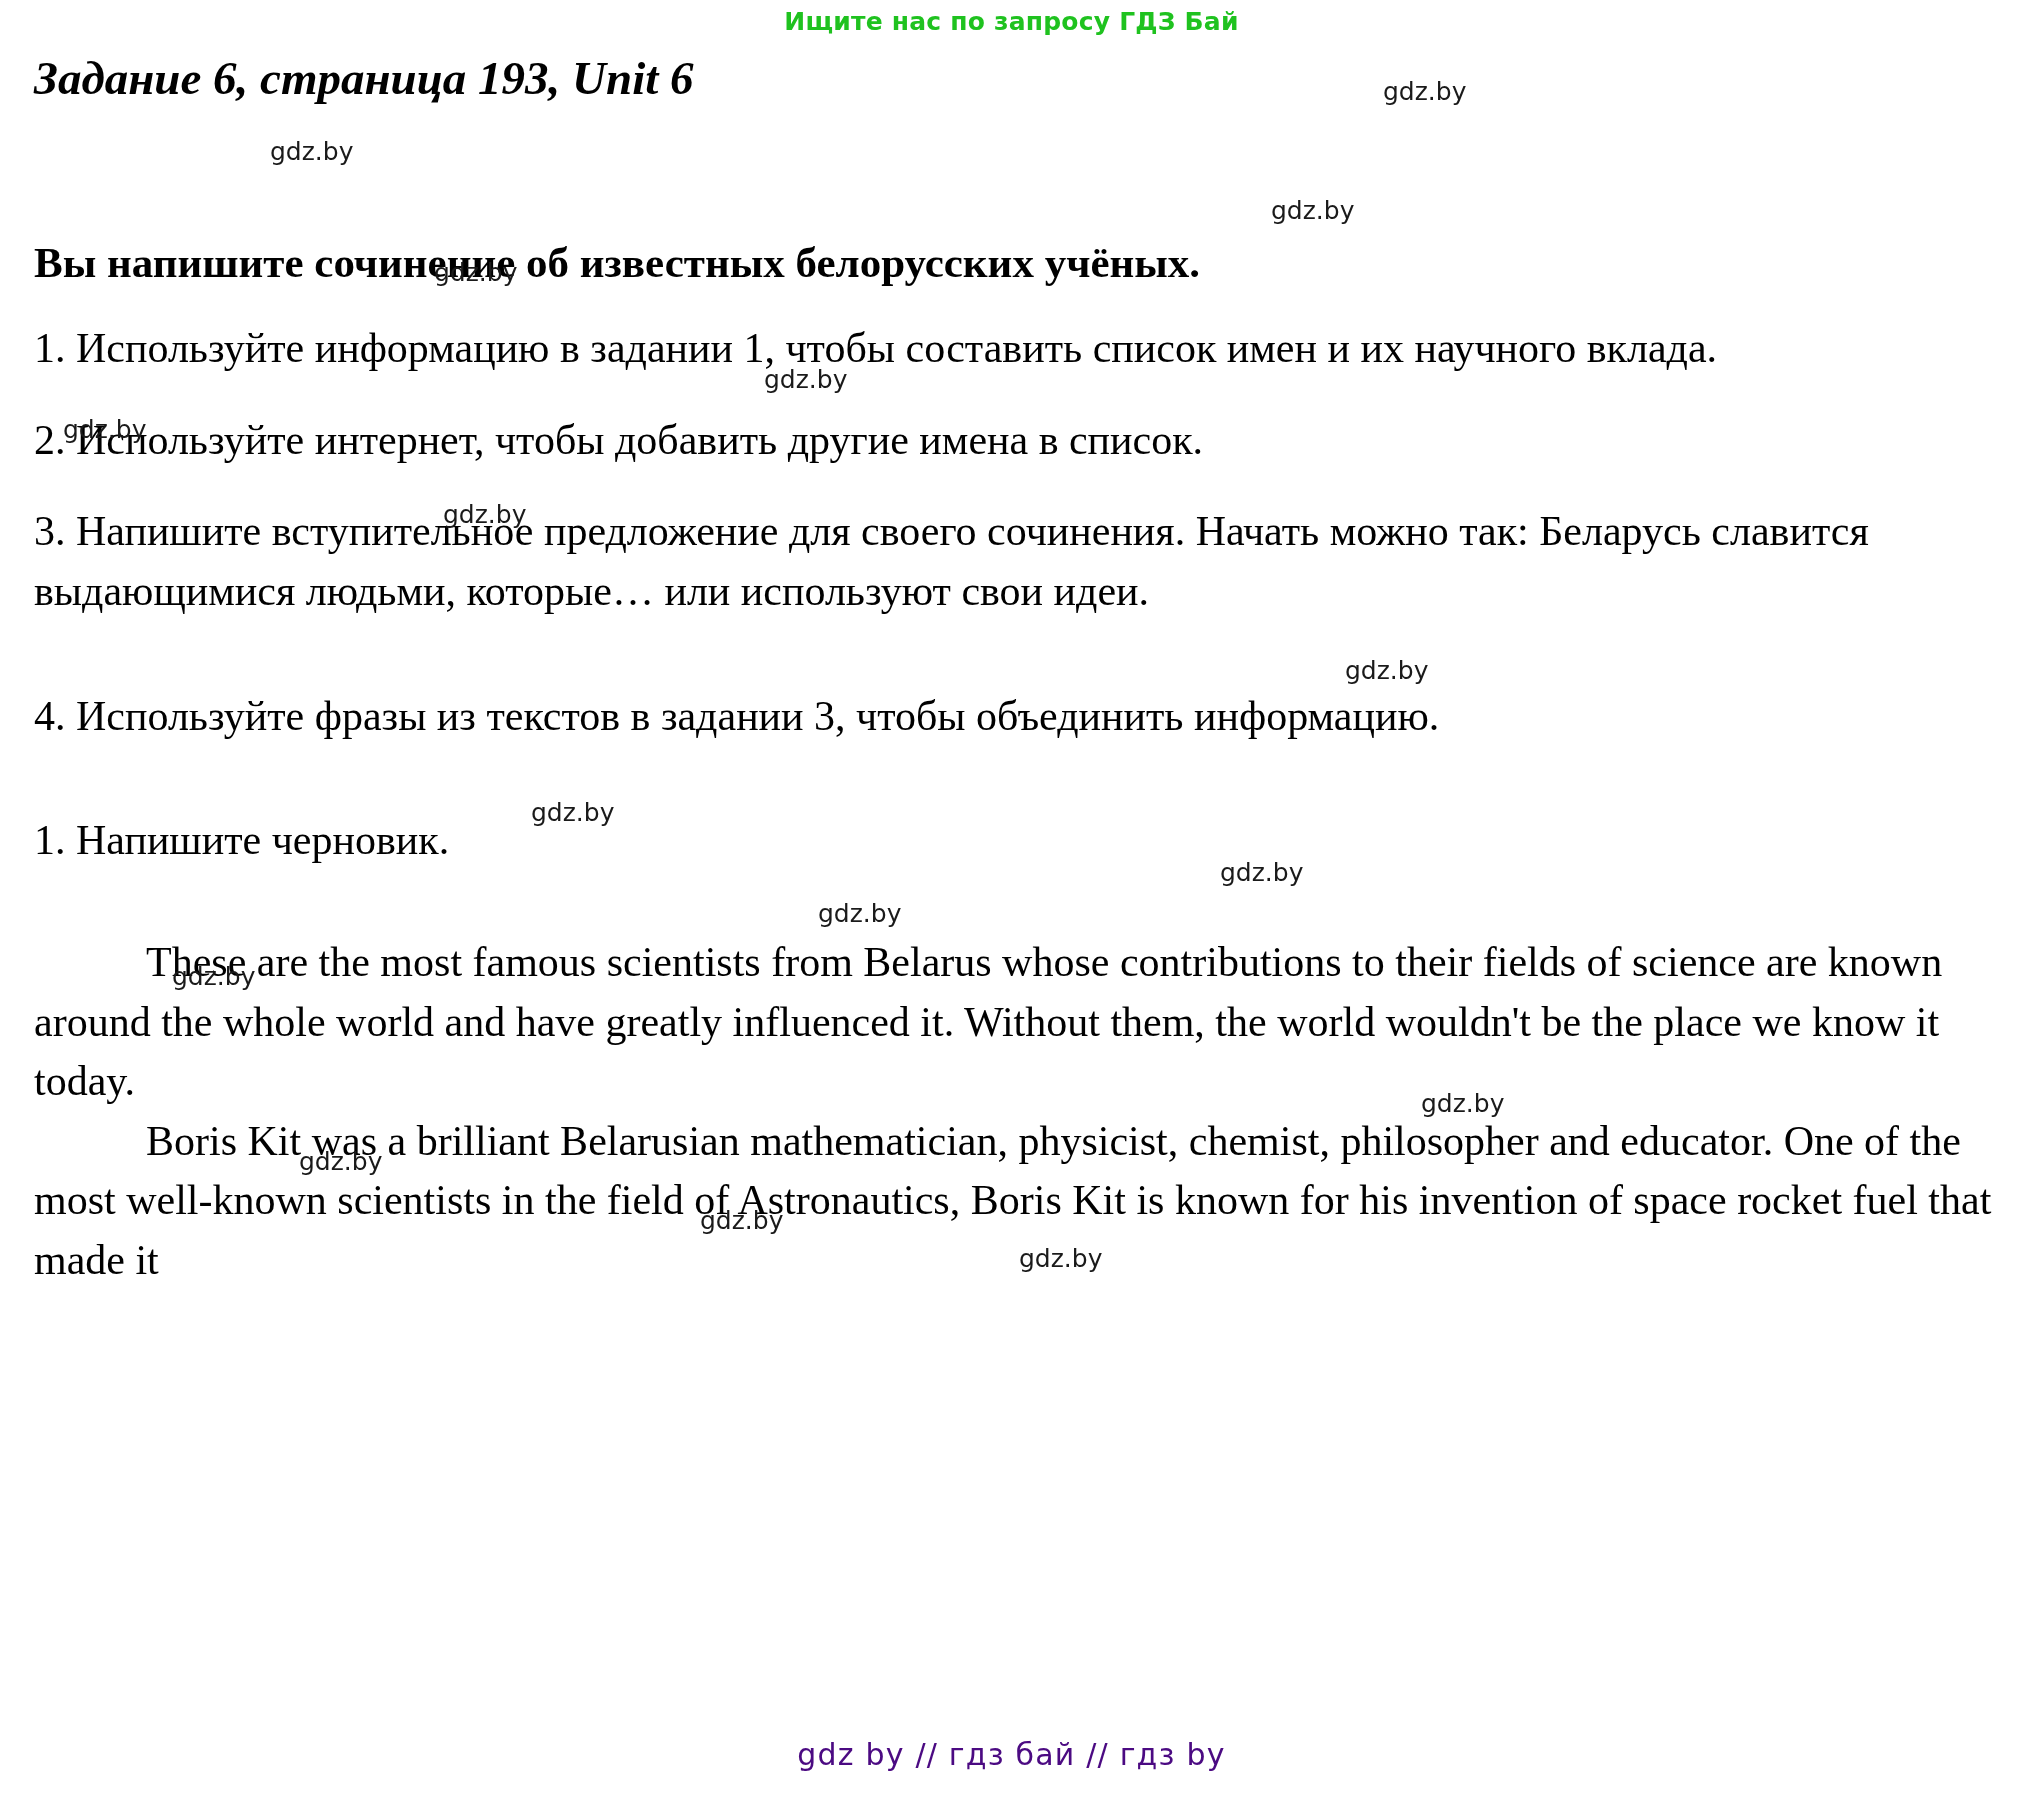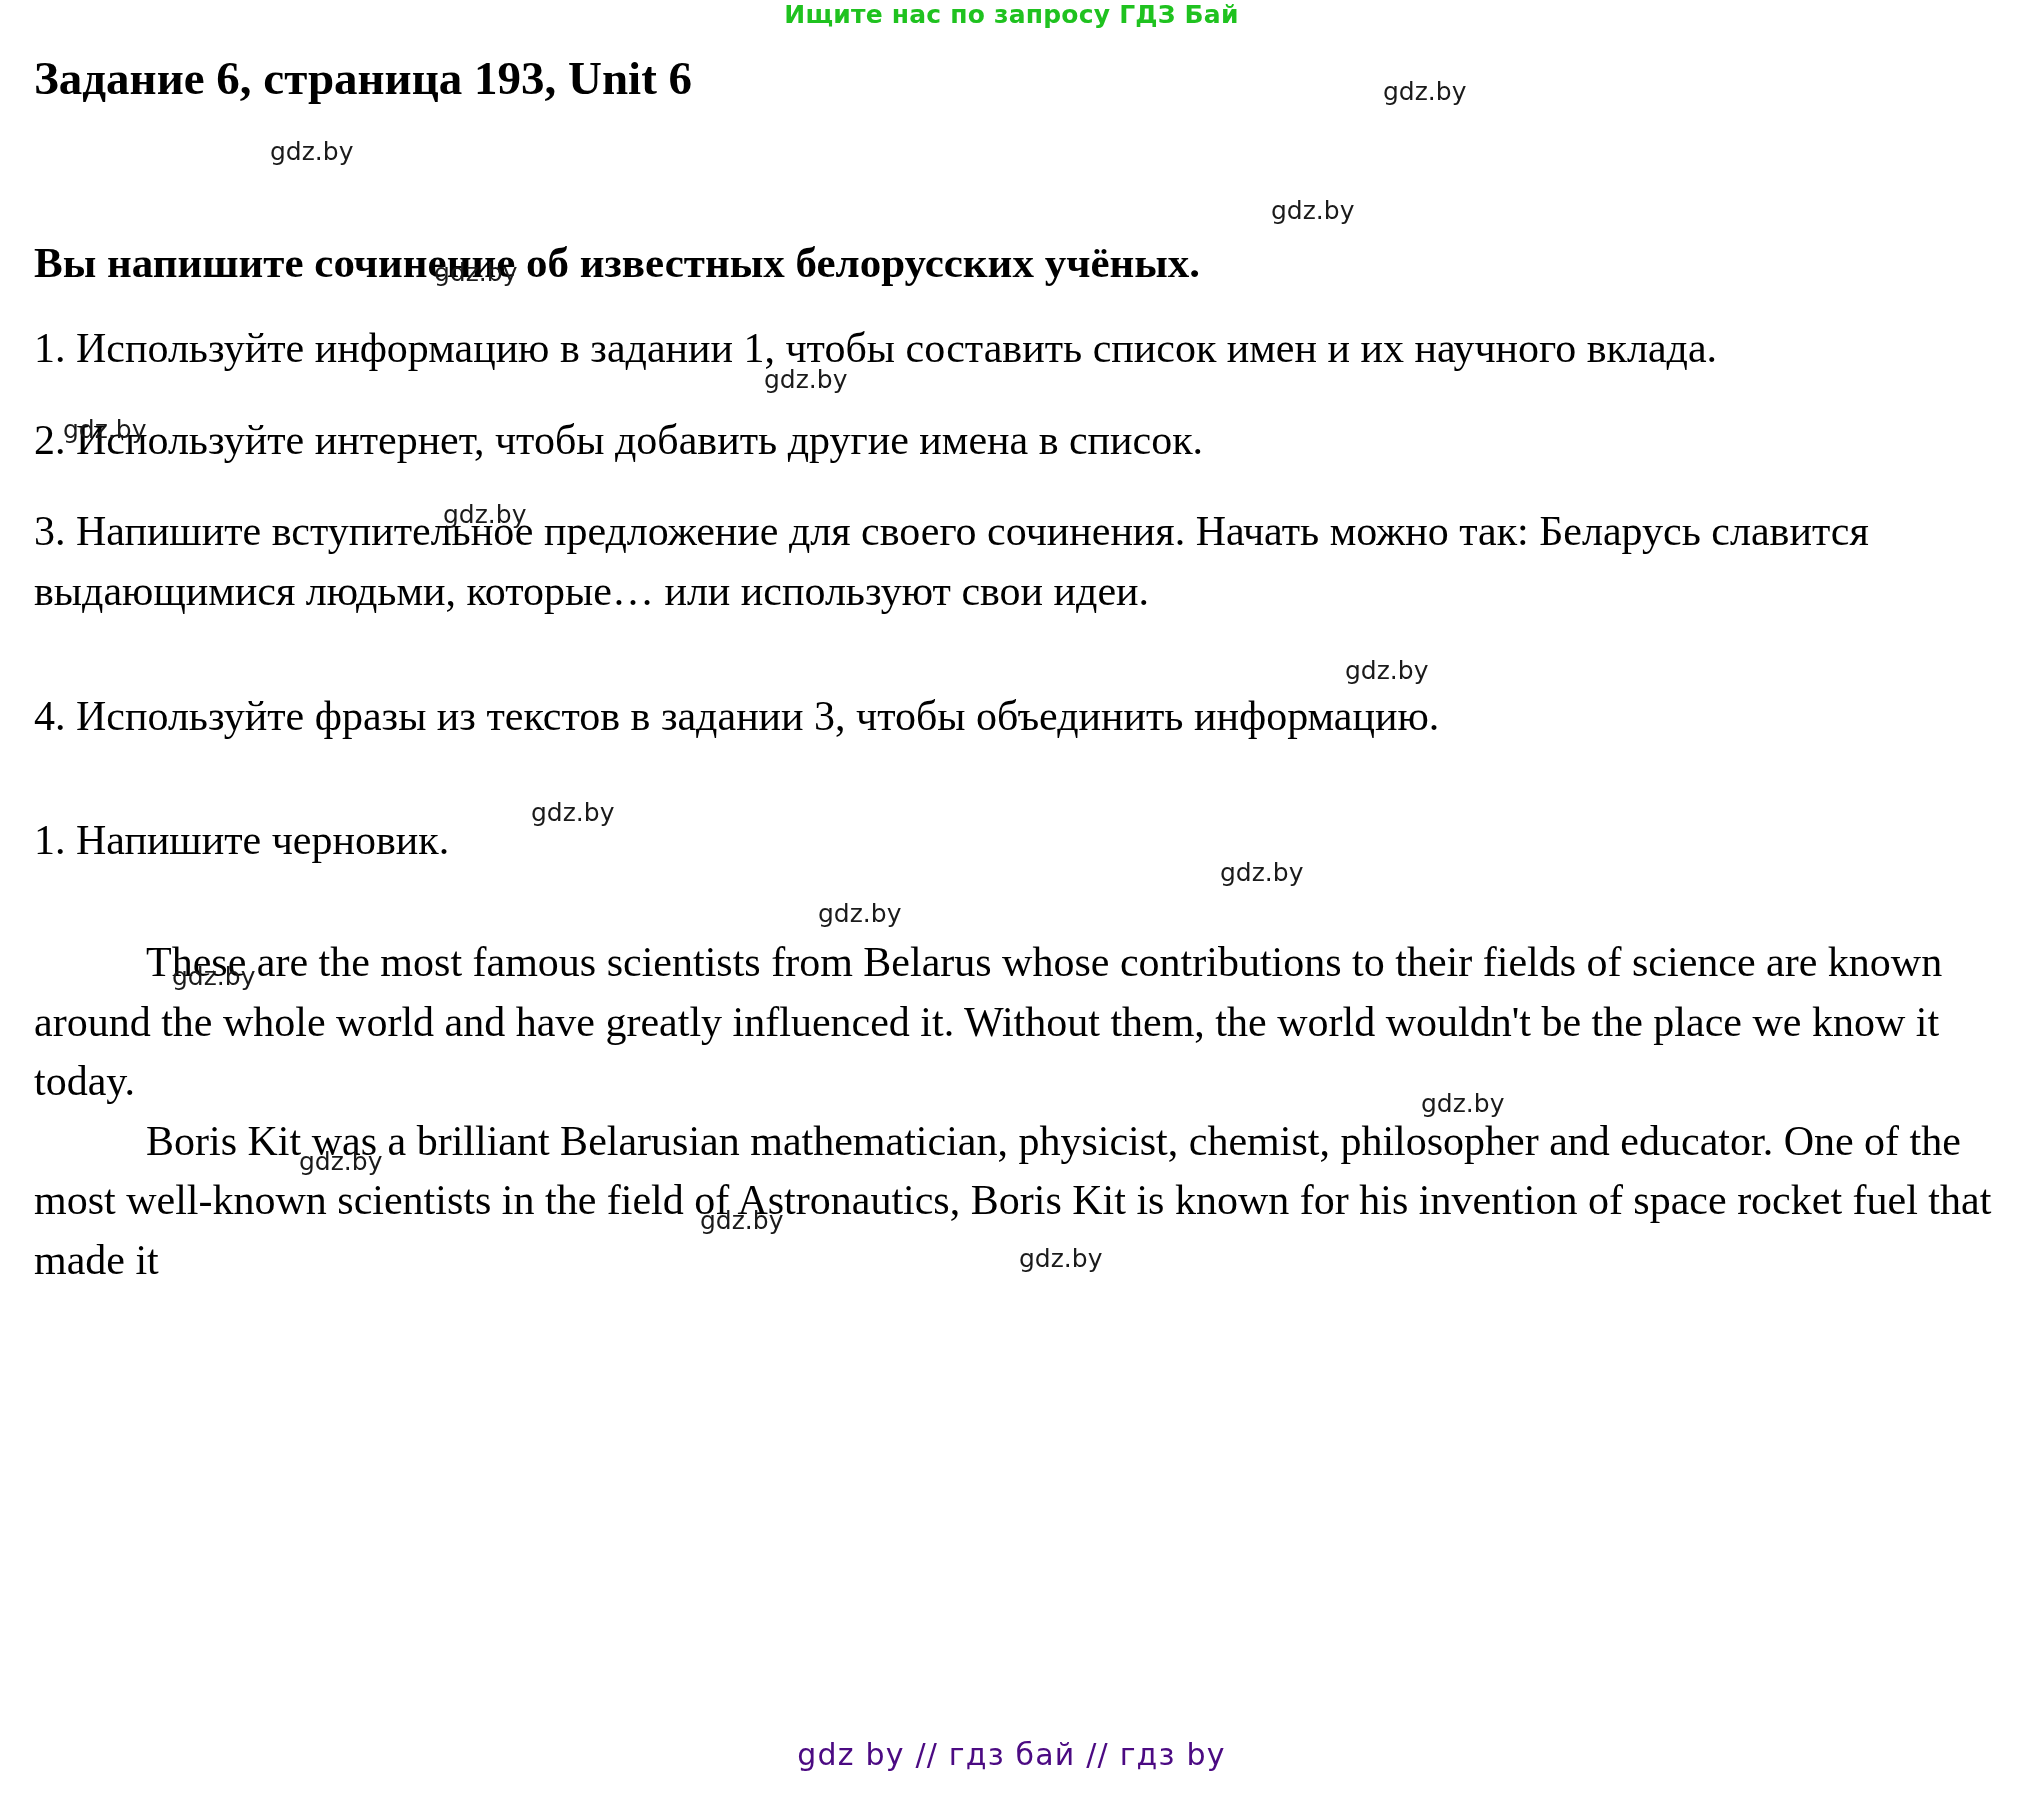--- a/index.html
+++ b/index.html
@@ -18,21 +18,21 @@
   }
 
   
   #promo-bar {
     position: absolute;
     top: 0;
     left: 0;
     width: 2023px;
     height: 36px;
     display: flex;
-    align-items: flex-start;
+    align-items: flex-end;
     justify-content: center;
   }
   #promo-bar .promo-text {
     font-family: "DejaVu Sans", "Liberation Sans", sans-serif;
     font-size: 25px;
     font-weight: 700;
     letter-spacing: 0.2px;
     white-space: nowrap;
   }
 
@@ -45,20 +45,21 @@
     height: 1700px;
     padding: 0 30px 0 34px;
   }
 
   .doc-title {
     font-size: 47px;
     font-weight: 700;
     line-height: 1.12;
     margin: 16px 0 0 0;
     white-space: nowrap;
+    font-style: italic;
   }
 
   .section-heading {
     font-size: 43px;
     font-weight: 700;
     line-height: 1.15;
     margin: 133px 0 0 0;
     white-space: nowrap;
   }
 

